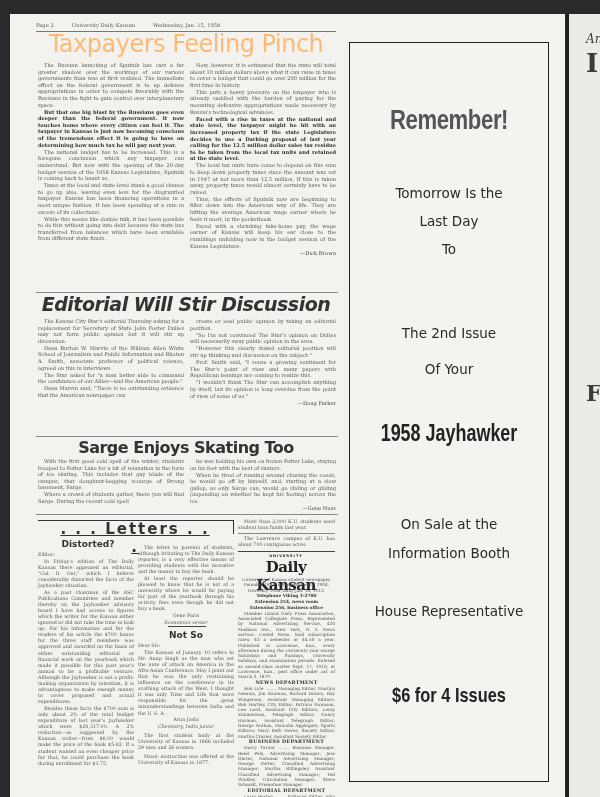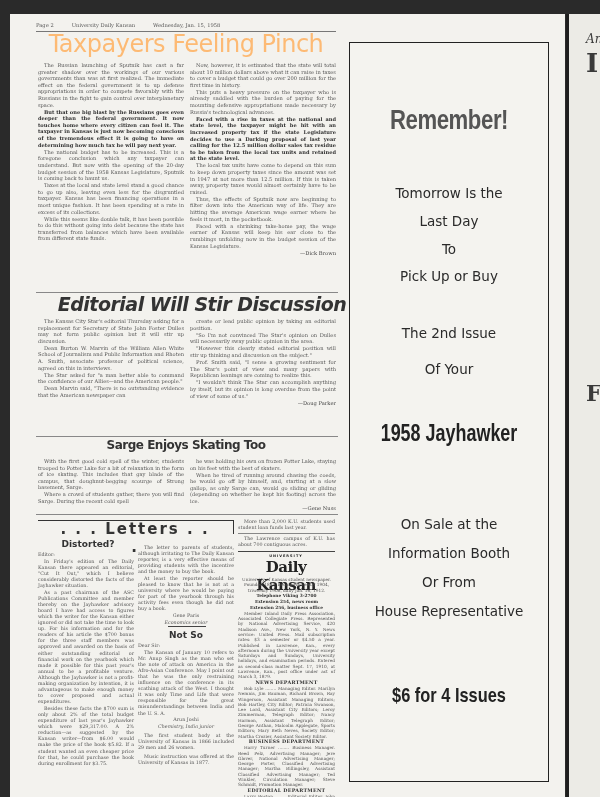--- a/index.html
+++ b/index.html
@@ -18,32 +18,32 @@
   .masthead {
     position: absolute; left: 36px; top: 22px; width: 300px; height: 10px;
     font-size: 5.2px; color:#555; border-bottom: 1px solid #777; display:flex; gap: 18px;
     white-space: nowrap;
   }
   .headline {
     position: absolute; font-family: "DejaVu Sans", sans-serif; color: #3a3a3a;
     text-align: center; white-space: nowrap; letter-spacing: -0.5px;
   }
   .h-tax { left: 36px; top: 30px; width: 300px; font-size: 24px; font-weight: 400; color:#fdba74; }
-  .h-edit { left: 36px; top: 293px; width: 300px; font-size: 19px; font-style: italic; font-weight: 600; color:#333;margin-left:16px; }
-  .h-sarge { left: 36px; top: 438px; width: 300px; font-size: 12px; font-weight: 600; color:#333; }
+  .h-edit { left: 36px; top: 293px; width: 300px; font-size: 19px; font-style: italic; font-weight: 600; color:#333; }
+  .h-sarge { left: 36px; top: 438px; width: 300px; font-size: 16px; font-weight: 600; color:#333; }
   .col { position: absolute; font-size: 5.1px; line-height: 6.6px; text-align: justify; color:#555; }
   .col p { text-indent: 6px; margin-bottom: 0.5px; }
   .col p.bold { font-weight: bold; color:#333; }
   .byline { text-align: right; font-size: 5.2px; color:#444; }
   .hr { position:absolute; height:1px; background:#888; }
   .letters-box {
     position:absolute; left: 38px; top: 520px; width: 196px; height: 14px;
     border-top: 1.5px solid #333; border-right: 1.5px solid #333;
   }
-  .letters-title { position:absolute; left:60px; top:520px; width: 150px; font-family:"DejaVu Sans", sans-serif; font-size:15px; font-weight:bold; letter-spacing: 2px; color:#333; text-align:center; }
+  .letters-title { position:absolute; left:60px; top:520px; width: 150px; font-family:"DejaVu Sans", sans-serif; font-size:15px; font-weight:bold; letter-spacing: 2px; color:#333; text-align:center;text-decoration:underline; }
   .subhead { position:absolute; font-family:"DejaVu Sans", sans-serif; font-weight:bold; color:#333; font-size:9px; text-align:center; }
   .kansan-logo { position:absolute; left: 237px; top: 554px; width: 98px; text-align:center; font-family:"DejaVu Serif", serif; font-weight:900; font-size:15px; color:#222; letter-spacing:-0.5px; }
   .kansan-logo .small { display:block; font-size:3.5px; letter-spacing:1px; font-family:"DejaVu Sans", sans-serif; line-height:4px; }
   .ad {
     position:absolute; left: 349px; top: 42px; width: 200px; height: 740px;
     border: 1.5px solid #222; background:#f4f3ef;
   }
   .ad-text { position:absolute; left:0; width:100%; text-align:center; font-family:"DejaVu Sans", sans-serif; color:#2a2a2a; }
   .ad-remember { top: 62px; font-family:"Liberation Sans", sans-serif; font-weight:bold; font-size: 27px; color:#555; transform: scaleX(0.82); letter-spacing: -0.5px; }
   .ad-line { font-size: 13.5px; }
@@ -165,22 +165,20 @@
   <p>Harry Turner ........ Business Manager. Reed Pelz, Advertising Manager; Jere Glover, National Advertising Manager; George Porter, Classified Advertising Manager; Martha Billingsley, Assistant Classified Advertising Manager; Ted Winkler, Circulation Manager; Steve Schmidt, Promotion Manager.</p>
   <p class="tinyhead">EDITORIAL DEPARTMENT</p>
   <p>Larry Boston ........ Editorial Editor. John Eaton, Del Haley, Jim Siedl, Associate Editors.</p>
 </div>
 
 <div class="ad">
   <div class="ad-text ad-remember">Remember!</div>
   <div class="ad-text ad-line" style="top:170px;">Last Day</div>
   <div class="ad-text ad-line" style="top:142px;">Tomorrow Is the</div>
   <div class="ad-text ad-line" style="top:198px;">To</div>
-  <div class="ad-text ad-line" style="top:225px;">Pick Up or Buy</div>
   <div class="ad-text ad-line" style="top:282px;">The 2nd Issue</div>
   <div class="ad-text ad-line" style="top:318px;">Of Your</div>
   <div class="ad-text ad-big" style="top:377px;">1958 Jayhawker</div>
   <div class="ad-text ad-line" style="top:473px;">On Sale at the</div>
   <div class="ad-text ad-line" style="top:502px;">Information Booth</div>
-  <div class="ad-text ad-line" style="top:531px;">Or From</div>
   <div class="ad-text ad-line" style="top:560px;">House Representative</div>
   <div class="ad-text ad-big" style="top:640px;font-size:21px;">$6 for 4 Issues</div>
 </div>
 
 </body></html>

